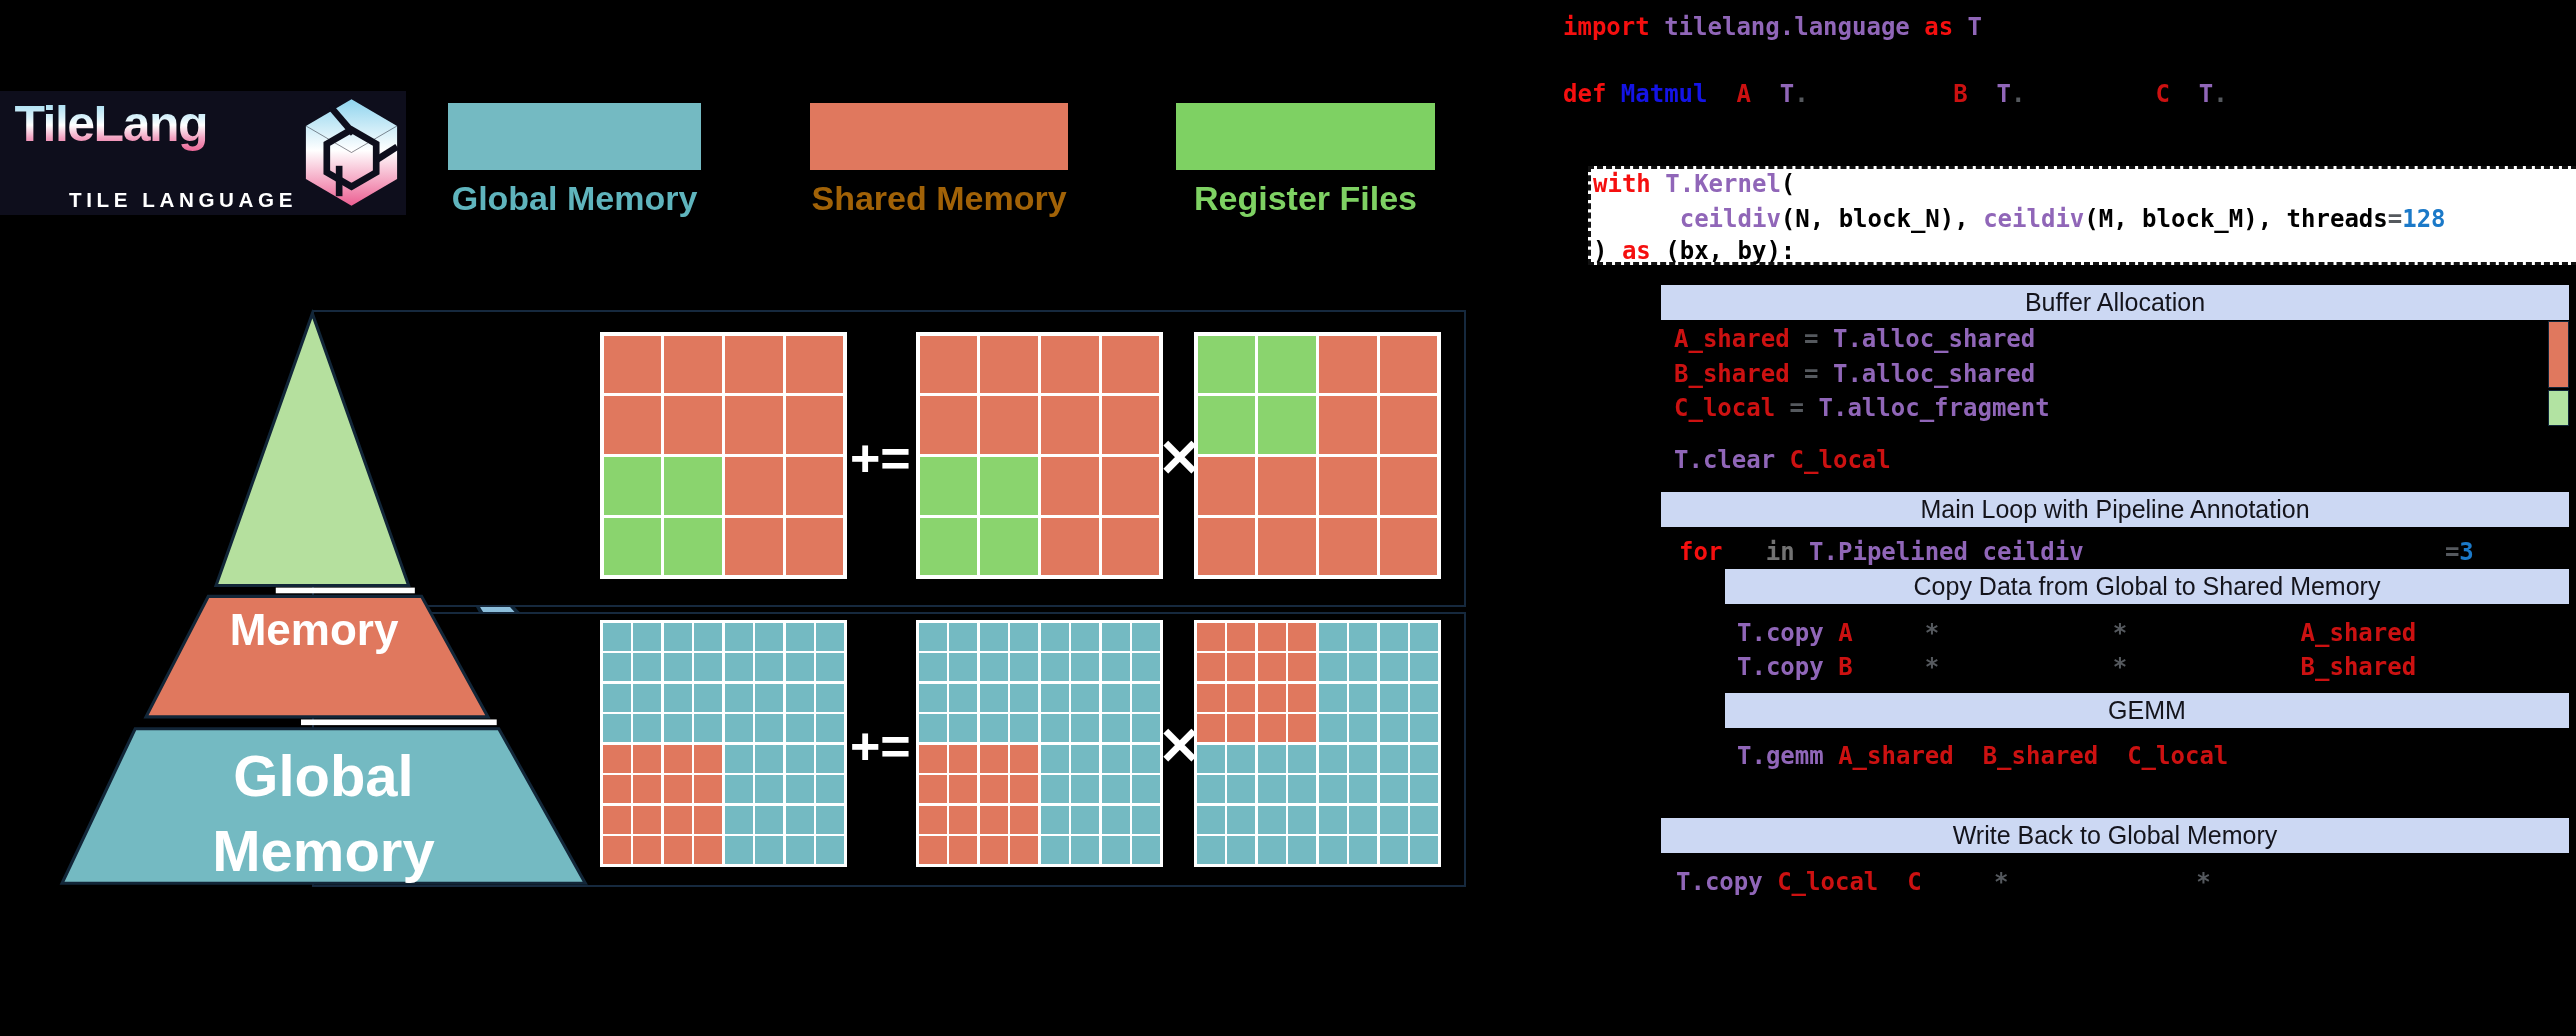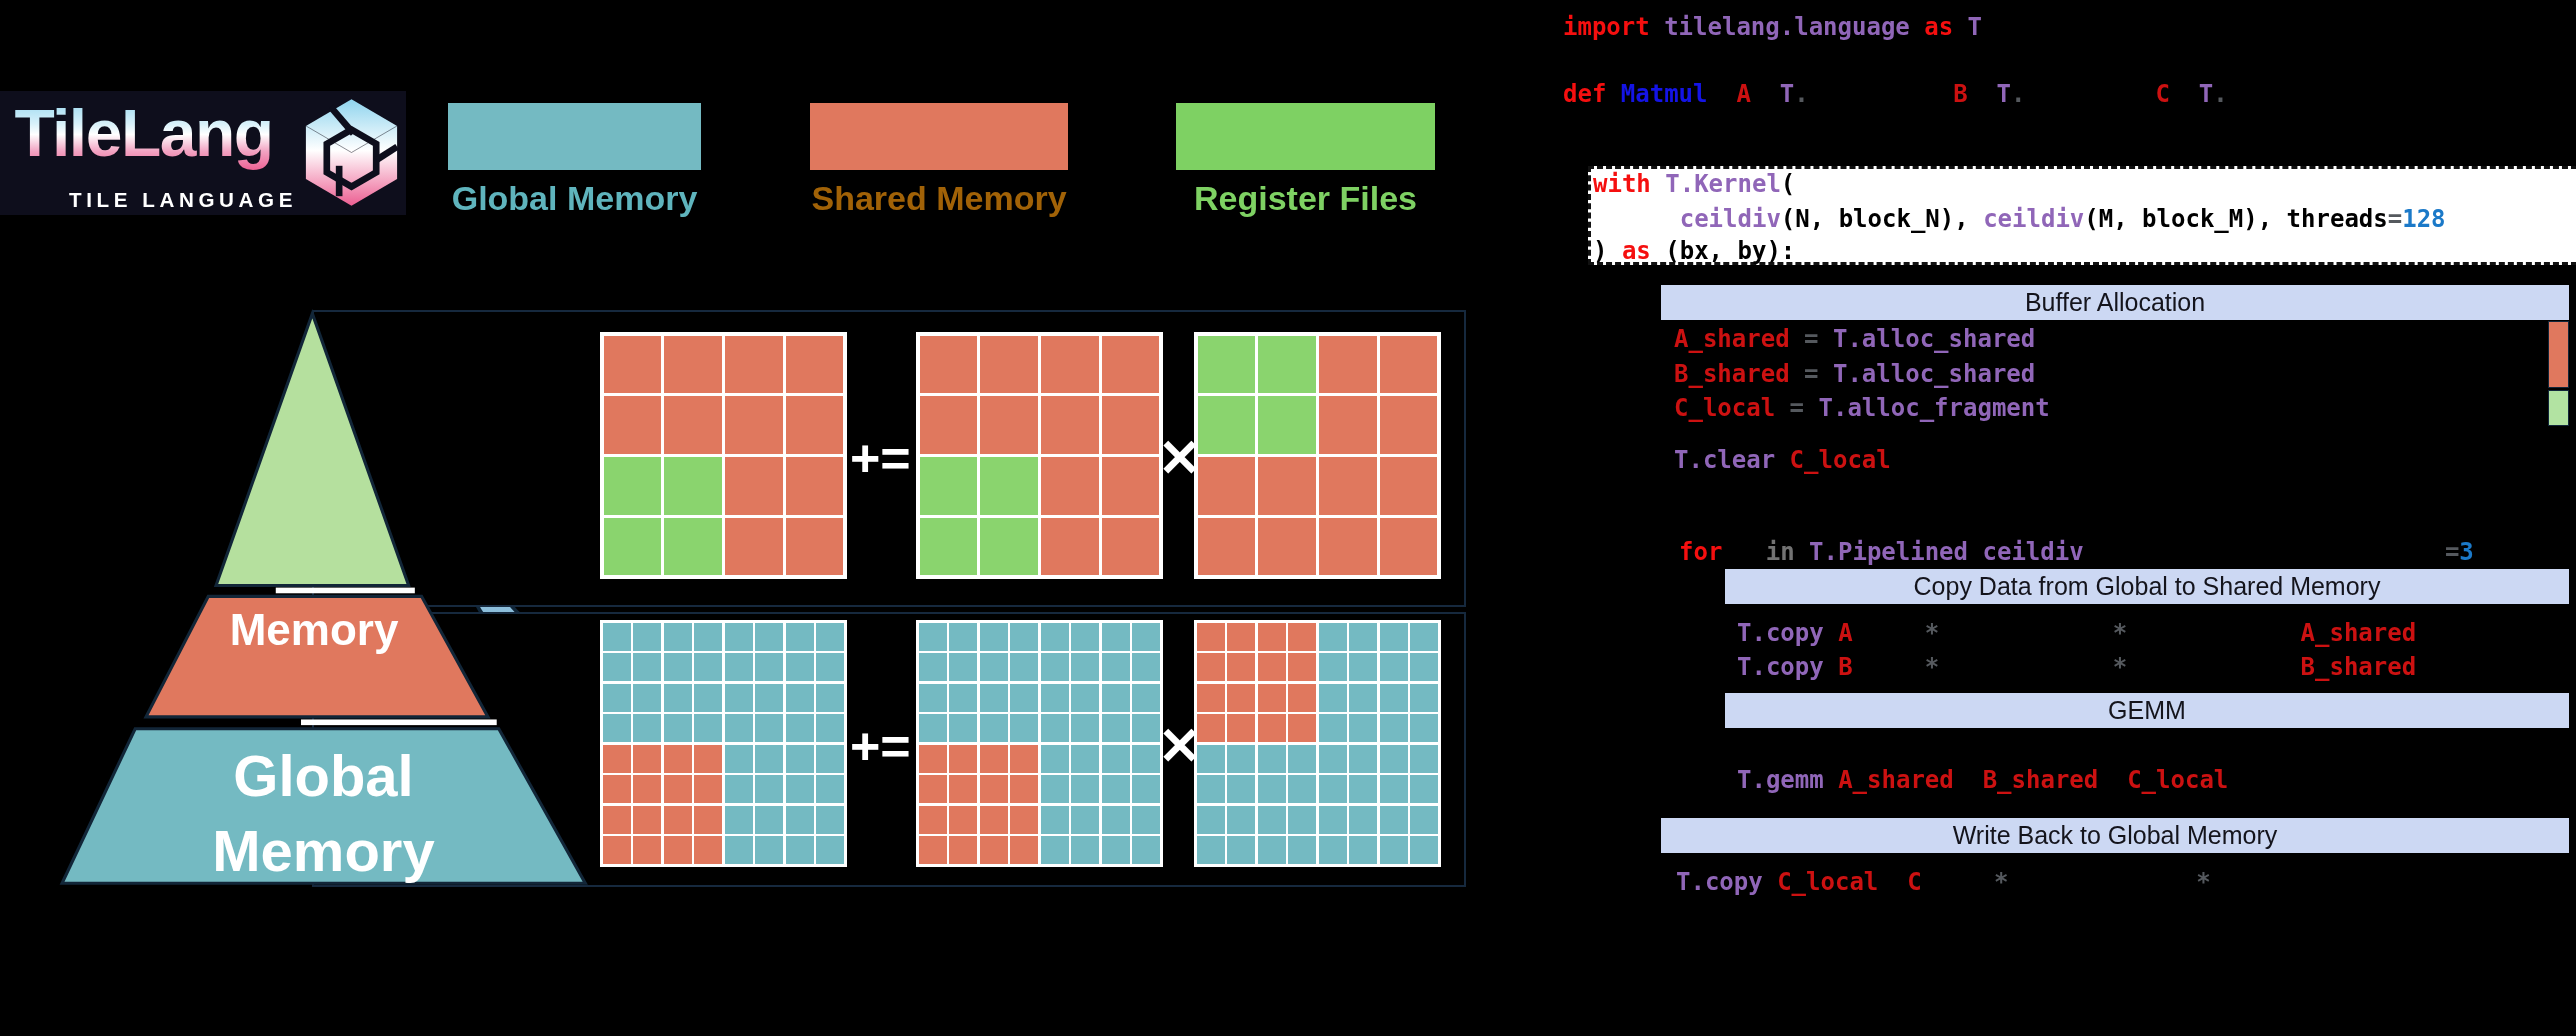--- a/index.html
+++ b/index.html
@@ -1,21 +1,21 @@
 <!DOCTYPE html>
 <html style="font-size:8.2px"><head>
 <meta charset="utf-8">
 <style>
   html,body{margin:0;padding:0;background:#000;}
   #canvas{position:relative;width:2701px;height:1037px;background:#000;overflow:hidden;
           font-family:"Liberation Sans",sans-serif;}
 
   
   #logo{position:absolute;left:0;top:91px;width:406px;height:124px;background:#0e0e1c;}
-  #logo-title{position:absolute;left:14.4px;top:4.1px;width:294px;font-size:66px;font-weight:bold;letter-spacing:-1.5px;
+  #logo-title{position:absolute;left:14.4px;top:4.1px;width:294px;font-size:50px;font-weight:bold;letter-spacing:-1.5px;
     background:linear-gradient(180deg,#8fd4ee 0%,#d8f1fa 38%,#ffffff 52%,#f2a3c2 74%,#ec5f92 100%);
     -webkit-background-clip:text;background-clip:text;color:transparent;white-space:nowrap;}
   #logo-sub{position:absolute;left:62px;top:97px;width:242px;text-align:center;color:#fff;
     font-size:20.6px;font-weight:bold;letter-spacing:4.6px;white-space:nowrap;}
   #logo-cube{position:absolute;left:304px;top:6.2px;}
 
   
   .swatch{position:absolute;top:103px;height:67px;}
   .legend-label{position:absolute;top:179px;font-size:34px;font-weight:bold;text-align:center;white-space:nowrap;}
 
@@ -378,38 +378,39 @@
     <div>Memory</div>
   </div>
   <div class="pyr-label" id="pyr-label-glm">
     <div>Global</div>
     <div>Memory</div>
   </div>
 
   <div id="kernel-box"></div>
 
   <div class="sec-bar" style="left:1661px;top:285px;width:908px;">Buffer Allocation</div>
+  <div class="sec-bar" style="left:1661px;top:492px;width:908px;">Main Loop with Pipeline Annotation</div>
   <div class="sec-bar" style="left:1725px;top:693px;width:844px;">GEMM</div>
   <div class="sec-bar" style="left:1725px;top:569px;width:844px;">Copy Data from Global to Shared Memory</div>
   <div class="sec-bar" style="left:1661px;top:818px;width:908px;">Write Back to Global Memory</div>
 
   <div class="vbar-seg" style="top: 321px; height: 67px; background-color: rgb(224, 120, 94);"></div>
   <div class="vbar-seg" style="top: 390px; height: 36px; background-color: rgb(178, 227, 162);"></div>
 
   <div id="code-layer">
       <div class="code-line" style="left: 1563px; top: 14.4px;"><span class="tk-kw">import </span><span class="tk-fn">tilelang.language</span><span class="tk-kw"> as </span><span class="tk-fn">T</span></div>
       <div class="code-line" style="left: 1563px; top: 81px;"><span class="tk-kw">def </span><span class="tk-bl">Matmul</span><span class="tk-sp">  </span><span class="tk-id">A</span><span class="tk-sp">  </span><span class="tk-fn">T</span><span class="tk-op">.</span><span class="tk-sp">          </span><span class="tk-id">B</span><span class="tk-sp">  </span><span class="tk-fn">T</span><span class="tk-op">.</span><span class="tk-sp">         </span><span class="tk-id">C</span><span class="tk-sp">  </span><span class="tk-fn">T</span><span class="tk-op">.</span></div>
       <div class="code-line" style="left: 1593px; top: 171px;"><span class="tk-kw">with </span><span class="tk-fn">T.Kernel</span><span class="tk-bk">(</span></div>
       <div class="code-line" style="left: 1593px; top: 206px;"><span class="tk-bk">      </span><span class="tk-fn">ceildiv</span><span class="tk-bk">(N, block_N), </span><span class="tk-fn">ceildiv</span><span class="tk-bk">(M, block_M), threads</span><span class="tk-op">=</span><span class="tk-nm">128</span></div>
       <div class="code-line" style="left: 1593px; top: 238px;"><span class="tk-bk">) </span><span class="tk-kw">as</span><span class="tk-bk"> (bx, by):</span></div>
       <div class="code-line" style="left: 1674px; top: 326px;"><span class="tk-id">A_shared</span><span class="tk-op"> = </span><span class="tk-fn">T.alloc_shared</span></div>
       <div class="code-line" style="left: 1674px; top: 361px;"><span class="tk-id">B_shared</span><span class="tk-op"> = </span><span class="tk-fn">T.alloc_shared</span></div>
       <div class="code-line" style="left: 1674px; top: 395px;"><span class="tk-id">C_local</span><span class="tk-op"> = </span><span class="tk-fn">T.alloc_fragment</span></div>
       <div class="code-line" style="left: 1674px; top: 447px;"><span class="tk-fn">T.clear</span><span class="tk-sp"> </span><span class="tk-id">C_local</span></div>
       <div class="code-line" style="left: 1679px; top: 539px;"><span class="tk-kw">for</span><span class="tk-sp">   </span><span class="tk-lb">in</span><span class="tk-sp"> </span><span class="tk-fn">T.Pipelined</span><span class="tk-sp"> </span><span class="tk-fn">ceildiv</span><span class="tk-sp">                         </span><span class="tk-op">=</span><span class="tk-nm">3</span></div>
       <div class="code-line" style="left: 1737px; top: 620px;"><span class="tk-fn">T.copy</span><span class="tk-sp"> </span><span class="tk-id">A</span><span class="tk-sp">     </span><span class="tk-op">*</span><span class="tk-sp">            </span><span class="tk-op">*</span><span class="tk-sp">            </span><span class="tk-id">A_shared</span></div>
       <div class="code-line" style="left: 1737px; top: 654px;"><span class="tk-fn">T.copy</span><span class="tk-sp"> </span><span class="tk-id">B</span><span class="tk-sp">     </span><span class="tk-op">*</span><span class="tk-sp">            </span><span class="tk-op">*</span><span class="tk-sp">            </span><span class="tk-id">B_shared</span></div>
-      <div class="code-line" style="left: 1737px; top: 767px;"><span class="tk-fn">T.gemm</span><span class="tk-sp"> </span><span class="tk-id">A_shared</span><span class="tk-sp">  </span><span class="tk-id">B_shared</span><span class="tk-sp">  </span><span class="tk-id">C_local</span></div>
+      <div class="code-line" style="left: 1737px; top: 743px;"><span class="tk-fn">T.gemm</span><span class="tk-sp"> </span><span class="tk-id">A_shared</span><span class="tk-sp">  </span><span class="tk-id">B_shared</span><span class="tk-sp">  </span><span class="tk-id">C_local</span></div>
       <div class="code-line" style="left: 1676px; top: 869px;"><span class="tk-fn">T.copy</span><span class="tk-sp"> </span><span class="tk-id">C_local</span><span class="tk-sp">  </span><span class="tk-id">C</span><span class="tk-sp">     </span><span class="tk-op">*</span><span class="tk-sp">             </span><span class="tk-op">*</span></div>
     </div>
 
 </div>
 
 
 </body></html>

